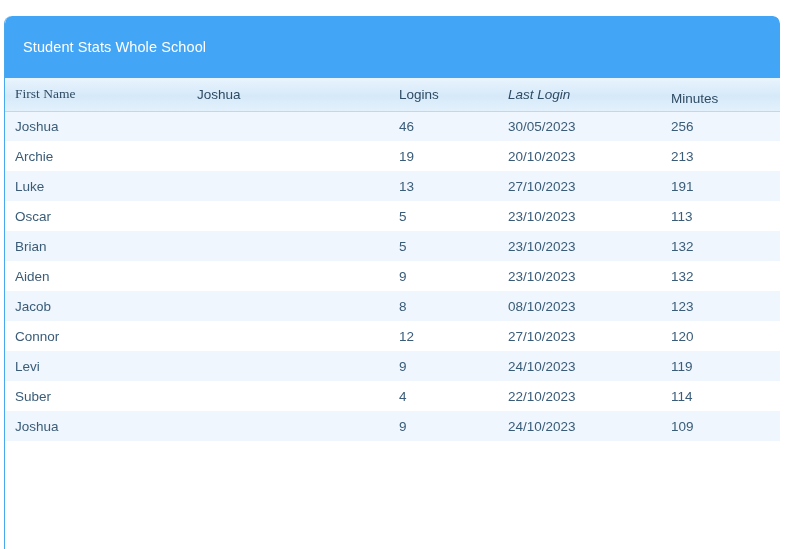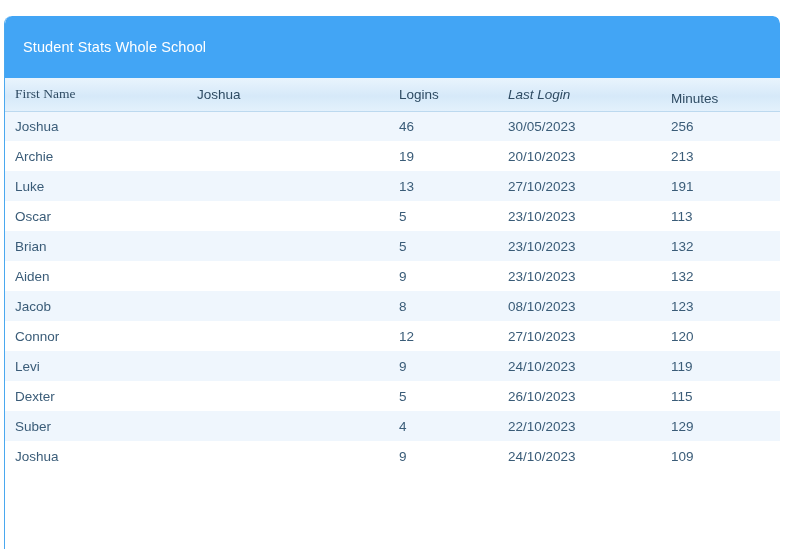--- a/index.html
+++ b/index.html
@@ -183,32 +183,25 @@
           <td>120</td>
         </tr>
         <tr>
           <td>Levi</td>
           <td class="redacted"></td>
           <td>9</td>
           <td>24/10/2023</td>
           <td>119</td>
         </tr>
         <tr>
-          <td>Dexter</td>
-          <td class="redacted"></td>
-          <td>5</td>
-          <td>26/10/2023</td>
-          <td>115</td>
-        </tr>
-        <tr>
           <td>Suber</td>
           <td class="redacted"></td>
           <td>4</td>
           <td>22/10/2023</td>
-          <td>129</td>
+          <td>114</td>
         </tr>
         <tr>
           <td>Joshua</td>
           <td class="redacted"></td>
           <td>9</td>
           <td>24/10/2023</td>
           <td>109</td>
         </tr>
       </tbody>
   </table>

